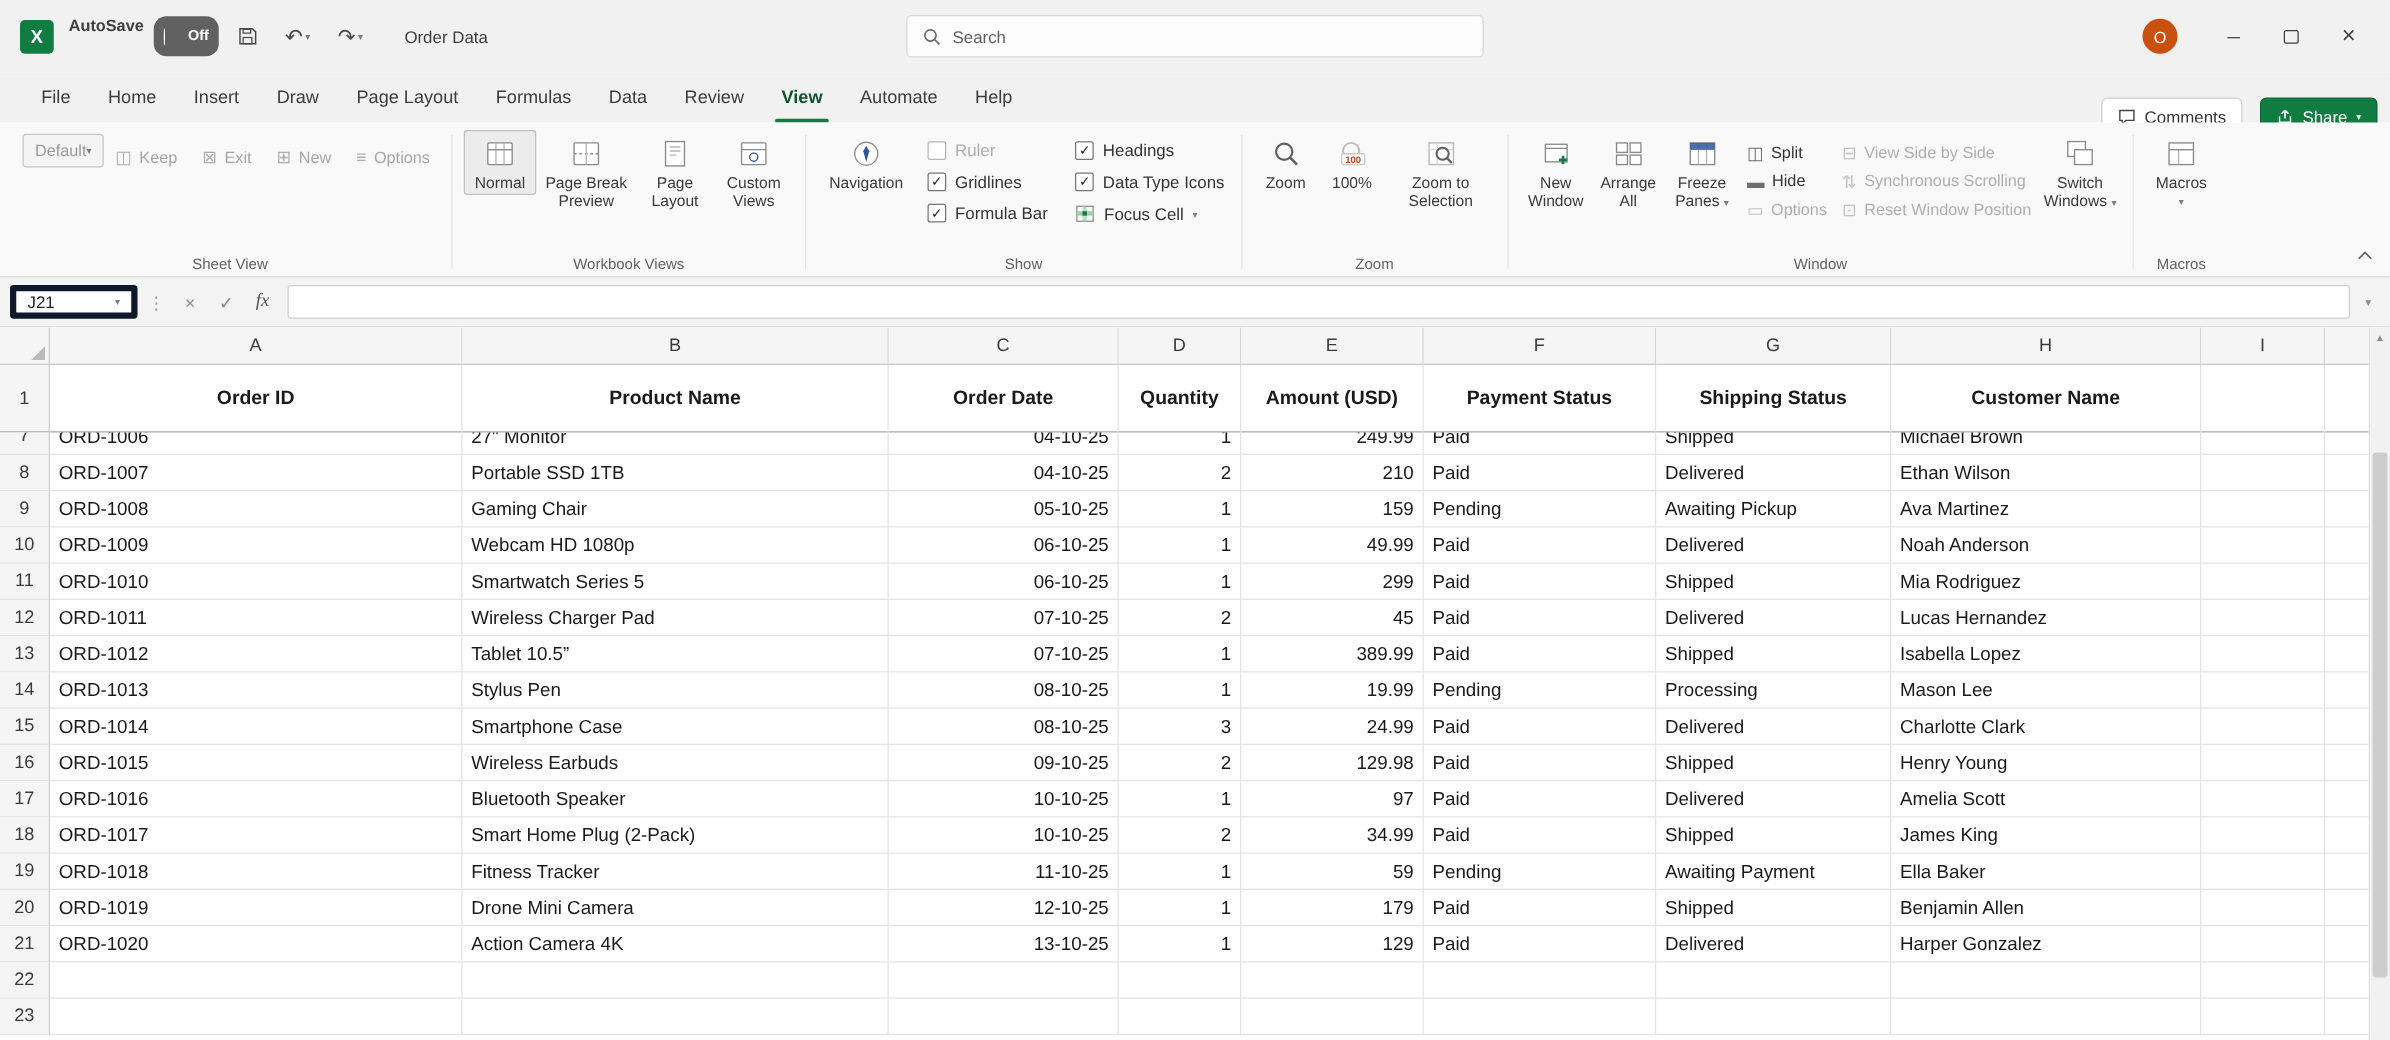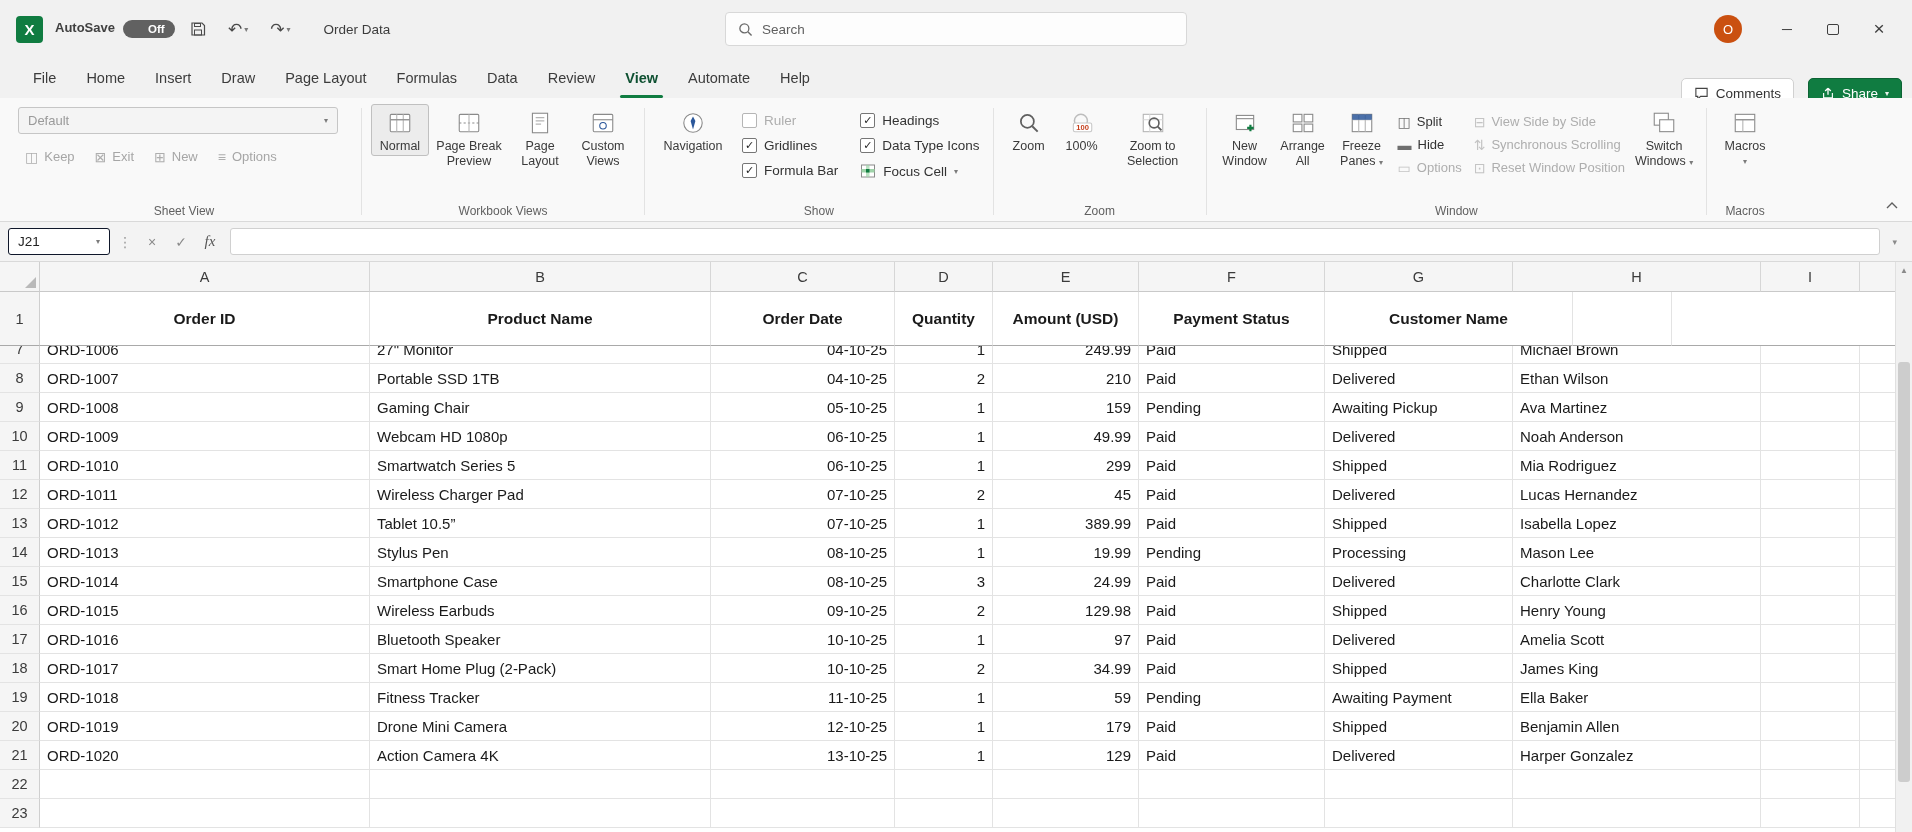--- a/index.html
+++ b/index.html
@@ -6,22 +6,22 @@
   html,body { width:1912px; height:832px; overflow:hidden; background:#fff;
     font-family:"Liberation Sans", sans-serif; -webkit-font-smoothing:antialiased; }
 
   
   .titlebar { height:58px; background:#f1f1f1; display:flex; align-items:center;
     padding:0 10px; position:relative; }
   .excel-logo { width:27px; height:27px; background:#107c41; border-radius:4px;
     color:#fff; font-weight:bold; font-size:15px; display:flex; align-items:center;
     justify-content:center; margin:0 12px 0 6px; }
   .autosave { display:flex; align-items:flex-start; gap:8px; font-size:13px; color:#404040;font-weight:bold; }
-  .toggle { width:52px; height:18px; border-radius:10px; background:#616161; display:flex;
-    align-items:center; padding:0 20px; gap:5px; cursor:pointer; }
+  .toggle { width:52px; height:32px; border-radius:10px; background:#616161; display:flex;
+    align-items:center; padding:0 8px; gap:19px; cursor:pointer; }
   .toggle .knob { width:13px; height:13px; border-radius:50%; background:#fff; }
   .toggle .state { color:#fff; font-size:11.5px; }
   .tb-btn { border:none; background:transparent; display:flex; align-items:center;
     color:#4a4a4a; font-size:17px; padding:4px 7px; margin-left:8px; cursor:pointer; }
   .tb-btn .mini { font-size:8px; color:#7b7b7b; margin-left:2px; }
   .doc-title { font-size:13.5px; color:#3d3d3d; margin-left:26px; }
   .search-box { position:absolute; left:50%; transform:translateX(-50%); top:12px;
     width:462px; height:34px; background:#fdfdfd; border:1px solid #d8d8d8;
     border-radius:4px; display:flex; align-items:center; padding:0 12px; gap:9px;
     font-size:13.5px; color:#5f5f5f; }
@@ -62,21 +62,21 @@
   .bigbtn { display:flex; flex-direction:column; align-items:center; gap:3px;
     padding:6px 3px 2px; border-radius:3px; cursor:pointer; }
   .bigbtn .blabel { font-size:12.5px; line-height:15px; text-align:center; color:#3a3a3a; }
   .bigbtn.sel { background:#ececec; border:1px solid #c0c0c0; padding:5px 2px 1px; }
   .smallbtn { display:flex; align-items:center; gap:6px; font-size:13px; color:#333;
     cursor:pointer; white-space:nowrap; }
   .uic { font-size:14px; color:#6f6f6f; line-height:1; }
   .dis { color:#aeaeae !important; }
   .dis .uic { color:#c4c4c4; }
 
-  .svgroup { display:flex; flex-direction:column; width:336px; }
+  .svgroup { display:flex; width:336px; }
   .sv-dropdown { width:320px; height:27px; border:1px solid #c6c6c6; background:#f4f4f4;
     border-radius:3px; color:#9a9a9a; font-size:13px; display:flex; align-items:center;
     justify-content:space-between; padding:0 9px; margin:3px 0 12px 2px; }
   .sv-btns { display:flex; gap:2px; }
   .sv-btn { display:flex; align-items:center; gap:6px; font-size:13px; color:#a6a6a6;
     padding:3px 9px; cursor:default; }
 
   .chk-cols { display:flex; gap:22px; padding:9px 4px 0 10px; }
   .chk-col { display:flex; flex-direction:column; gap:10px; }
   .chk-row { display:flex; align-items:center; gap:7px; font-size:13.5px; color:#333;
@@ -86,21 +86,21 @@
   .cb.on::after { content:"✓"; }
   .chk-row.dis .cb { border-color:#b5b5b5; }
 
   .smallcol { display:flex; flex-direction:column; gap:8px; padding:10px 6px 0; }
 
   .ribbon-collapse { position:absolute; right:14px; bottom:8px; cursor:pointer; }
 
   
   .fbar { height:40px; background:#f3f3f3; border-bottom:1px solid #d9d9d9; display:flex;
     align-items:center; padding:0 8px; gap:5px; }
-  .namebox { width:102px; height:27px; background:#fff; border:1px solid #0f172a;
+  .namebox { width:102px; height:27px; background:#fff; border:5px solid #0f172a;
     border-radius:3px; display:flex; align-items:center; justify-content:space-between;
     padding:0 9px; font-size:13.5px; color:#222; cursor:text; }
   .fdots { color:#9a9a9a; font-size:14px; padding:0 3px; }
   .fbtn { width:24px; height:24px; display:flex; align-items:center; justify-content:center;
     color:#8a8a8a; font-size:14px; background:transparent; border:none; cursor:pointer; }
   .fbtn.fx { font-style:italic; font-family:"Liberation Serif", serif; font-size:15px; color:#555; }
   .finput { flex:1; height:27px; background:#fff; border:1px solid #d0d0d0; border-radius:3px;
     margin-left:3px; font-size:13.5px; padding:0 8px; line-height:25px; color:#222; }
   .fchev { color:#8a8a8a; padding:0 7px; font-size:9px; cursor:pointer; }
 
@@ -483,20 +483,21 @@
     <div>
         <div class="srow hdr">
           <div class="srow-inner">
             <div class="rnum">1</div>
             <div class="cell w0 al-left">Order ID</div>
             <div class="cell w1 al-left">Product Name</div>
             <div class="cell w2 al-right">Order Date</div>
             <div class="cell w3 al-right">Quantity</div>
             <div class="cell w4 al-right">Amount (USD)</div>
             <div class="cell w5 al-left">Payment Status</div>
+            <div class="cell w6 al-left">Shipping Status</div>
             <div class="cell w7 al-left">Customer Name</div>
             <div class="cell w8 al-left"></div>
             <div class="fillcell"></div>
           </div>
         </div>
         <div class="srow partial">
           <div class="srow-inner">
             <div class="rnum">7</div>
             <div class="cell w0 al-left">ORD-1006</div>
             <div class="cell w1 al-left">27" Monitor</div>

